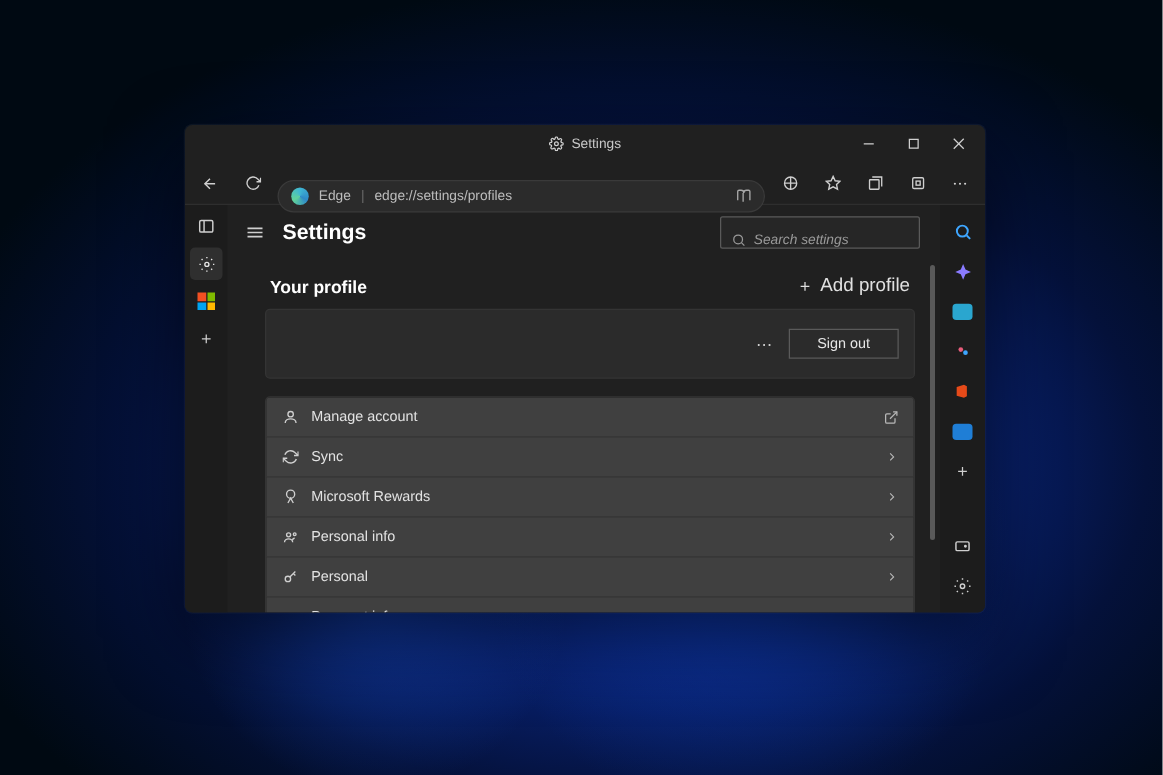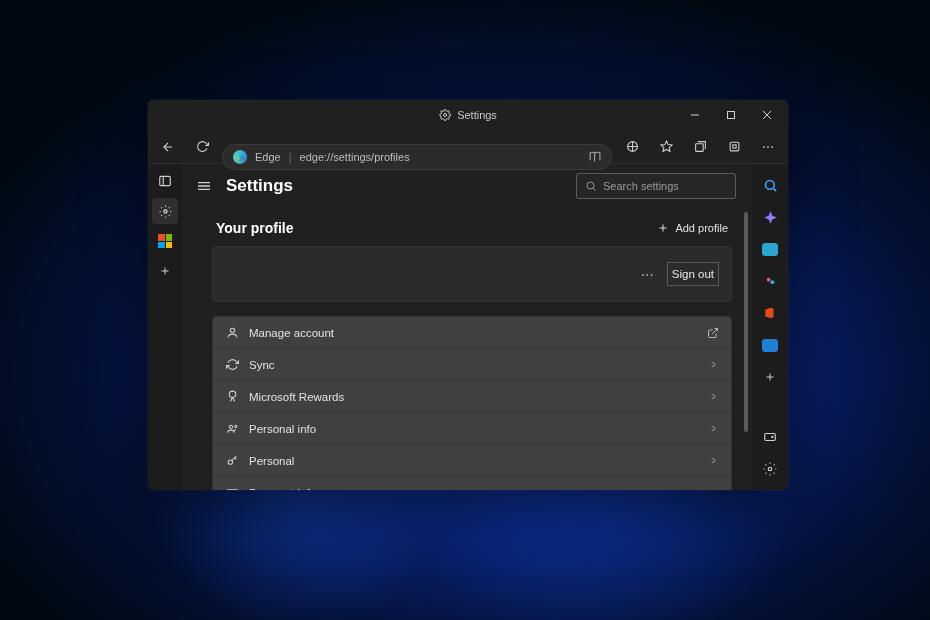--- a/index.html
+++ b/index.html
@@ -50,41 +50,42 @@
   .ms-logo { width: 14px; height: 14px; display: grid; grid-template: 1fr 1fr / 1fr 1fr; gap: 1px; }
   .ms-logo span:nth-child(1){background:#f25022}.ms-logo span:nth-child(2){background:#7fba00}.ms-logo span:nth-child(3){background:#00a4ef}.ms-logo span:nth-child(4){background:#ffb900}
   .main { flex: 1; display: flex; flex-direction: column; min-width: 0; position: relative; }
   .settings-hdr {
     height: 44px; display: flex; align-items: center; padding: 0 16px 0 10px; gap: 10px;
   }
   .settings-hdr h1 { font-size: 17px; font-weight: 600; color: #fff; }
   .hamb { width: 24px; height: 24px; display:flex; align-items:center; justify-content:center; color:#cfcfcf; }
   .search {
     margin-left: auto; width: 160px; height: 26px; border: 1px solid #5a5a5a; border-radius: 2px;
-    display: flex; align-items: center; gap: 6px; padding: 0 8px; font-size: 11px; color: #9a9a9a;
+    display: flex; align-items: flex-end; gap: 6px; padding: 0 8px; font-size: 11px; color: #9a9a9a;
     background: #262626;
+    font-style: italic;
   }
   .content {
     flex: 1; overflow: hidden; padding: 4px 20px 0 30px; position: relative;
   }
   .content::after {
     content: ""; position: absolute; right: 4px; top: 4px; width: 4px; height: 220px; background: #5a5a5a; border-radius: 2px;
   }
   .row.head { display: flex; align-items: center; justify-content: space-between; padding: 8px 4px 10px; }
   .row.head h2 { font-size: 14px; font-weight: 600; color: #fff; }
-  .add-profile { display: flex; align-items: center; gap: 6px; font-size: 11px; color: #e0e0e0; }
+  .add-profile { display: flex; align-items: center; gap: 6px; font-size: 15px; color: #e0e0e0; }
   .card {
     background: #2b2b2b; border: 1px solid #343434; border-radius: 4px;
     height: 56px; display: flex; align-items: center; justify-content: flex-end; gap: 12px; padding: 0 12px;
     margin-bottom: 14px;
   }
   .ell { color: #cfcfcf; letter-spacing: 1px; font-size: 13px; }
   .signout {
     border: 1px solid #5a5a5a; background: transparent; color: #e6e6e6; font-size: 11.5px;
-    padding: 5px 4px; border-radius: 0;
+    padding: 5px 22px; border-radius: 0;
   }
   .list { border: 1px solid #343434; border-radius: 4px; overflow: hidden; }
   .item {
     height: 32px; display: flex; align-items: center; gap: 10px; padding: 0 12px;
     font-size: 11.5px; color: #e2e2e2; border-bottom: 1px solid #343434; background: #404040;
   }
   .item:last-child { border-bottom: none; }
   .item .chev { margin-left: auto; color: #b8b8b8; }
   .item .glyph { width: 14px; color: #cfcfcf; display:flex; justify-content:center; }
   .rail {

